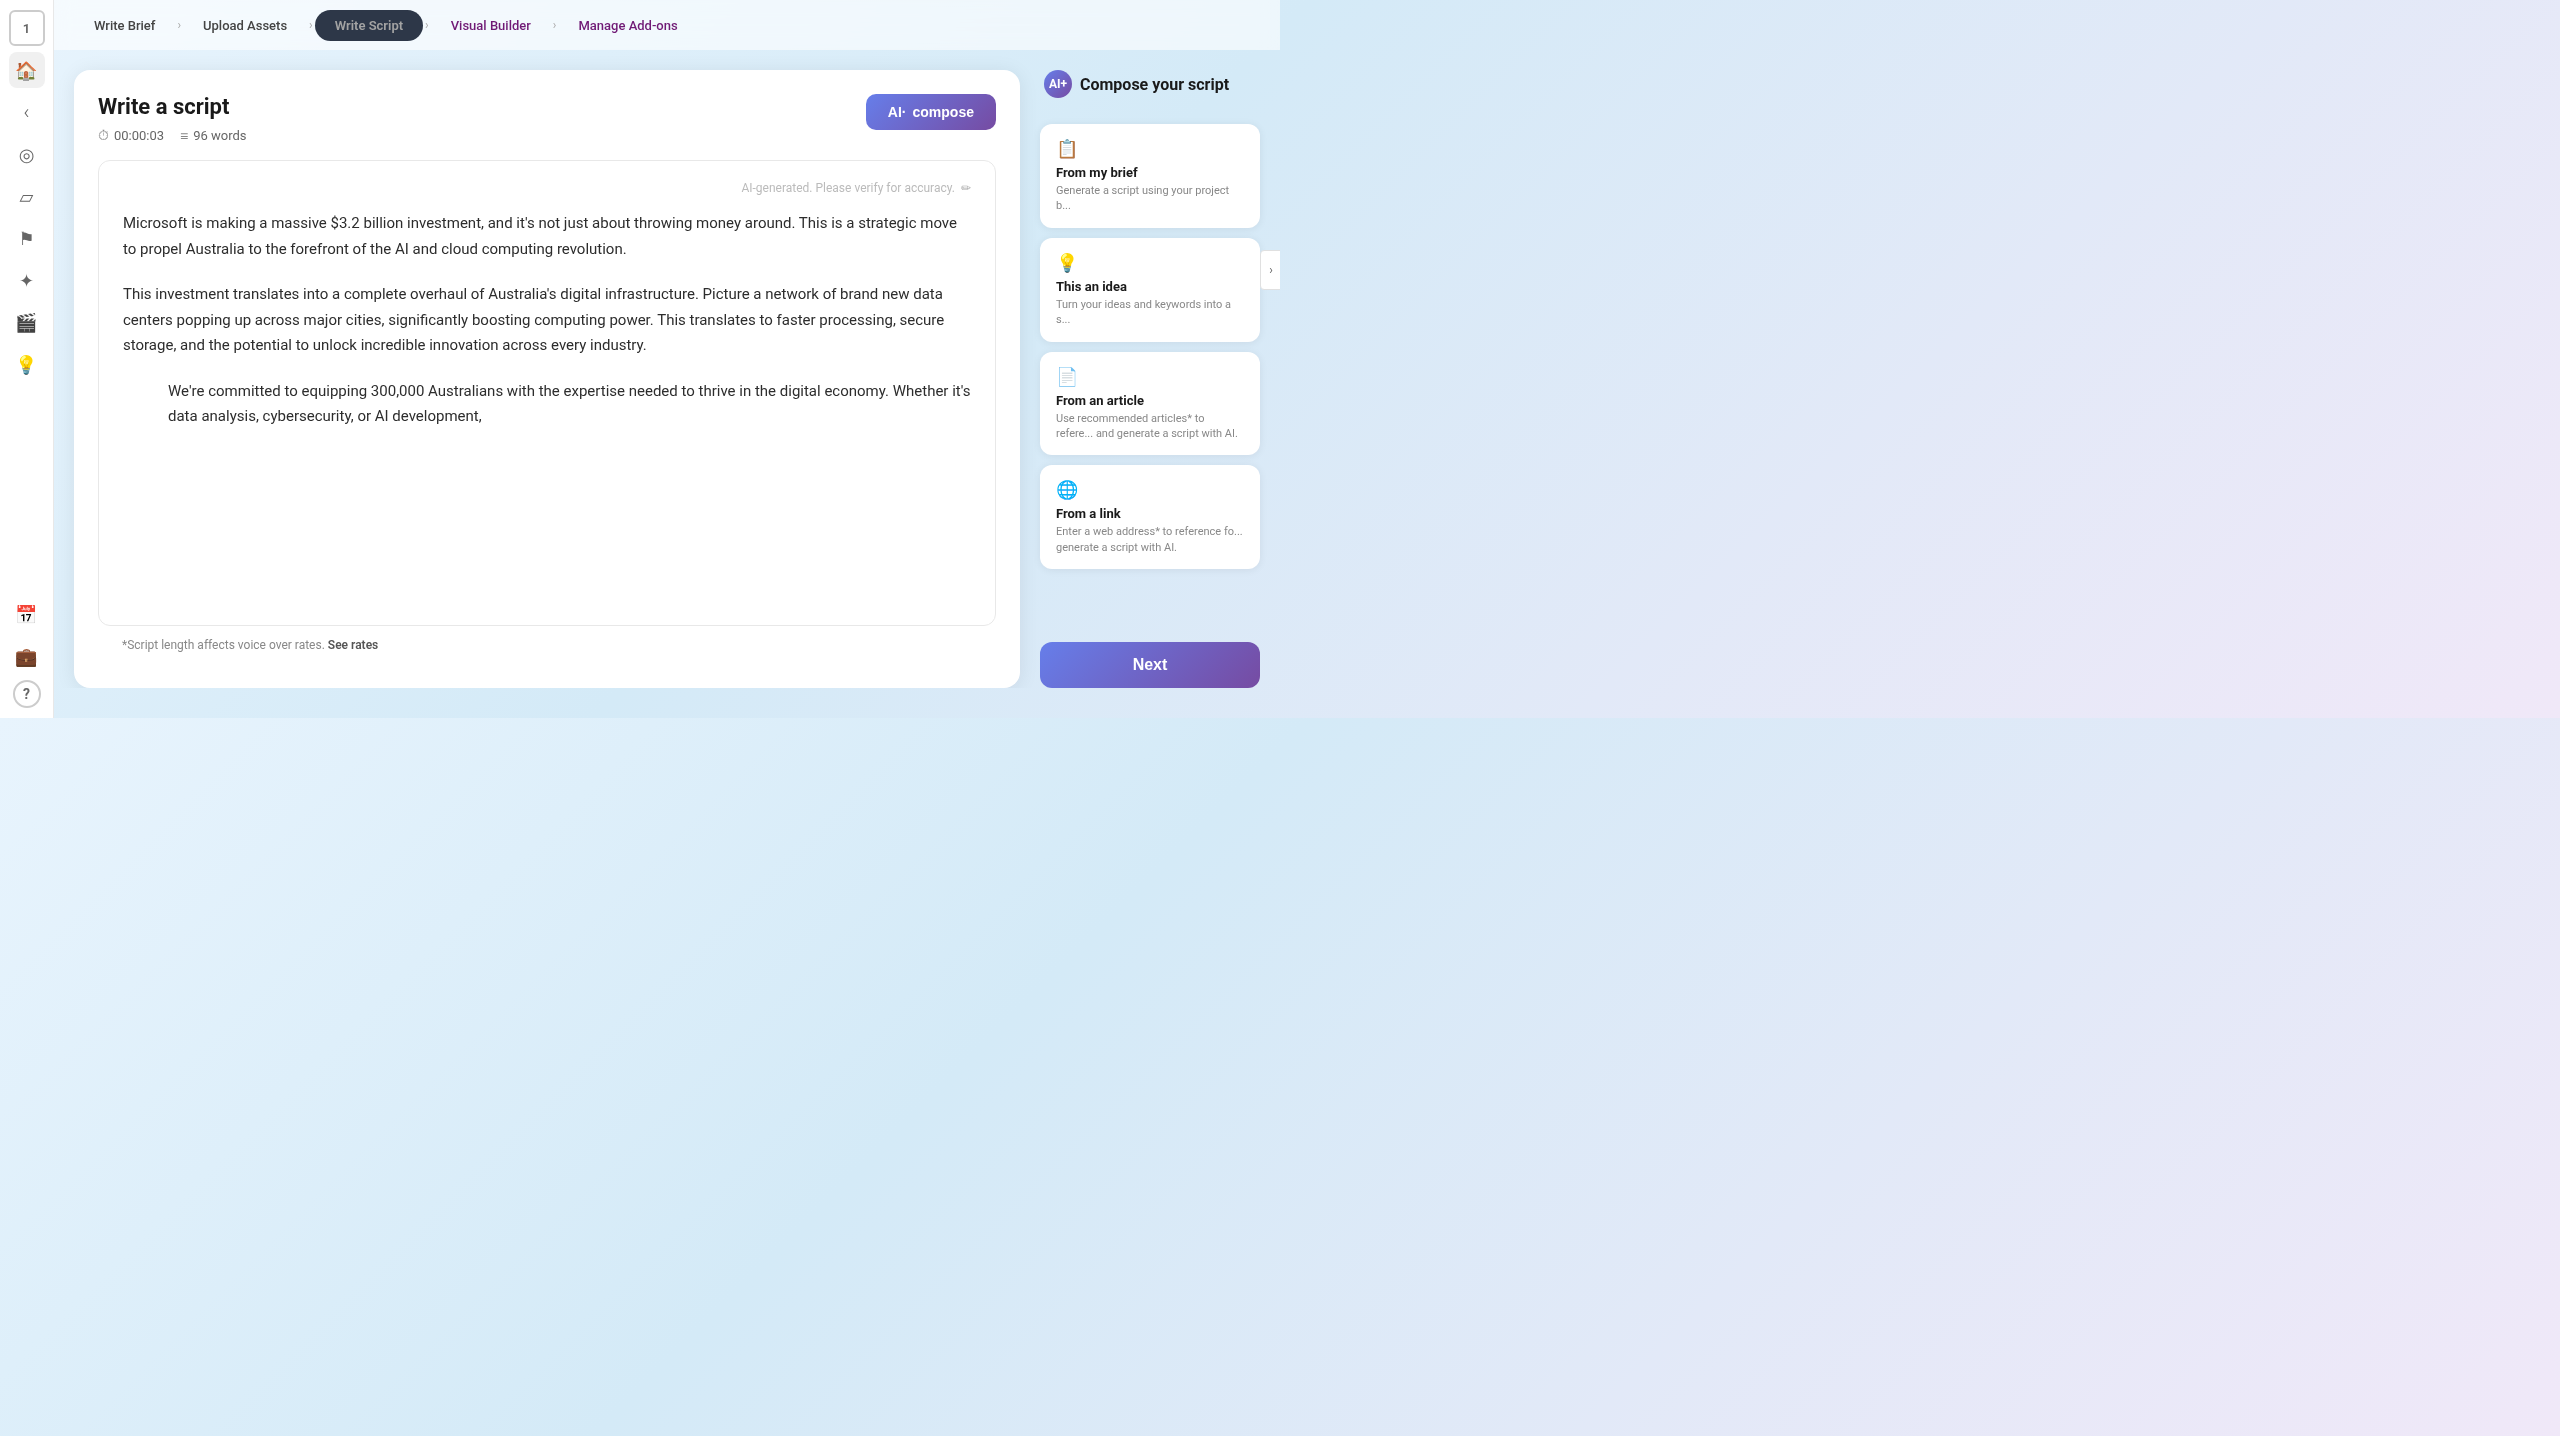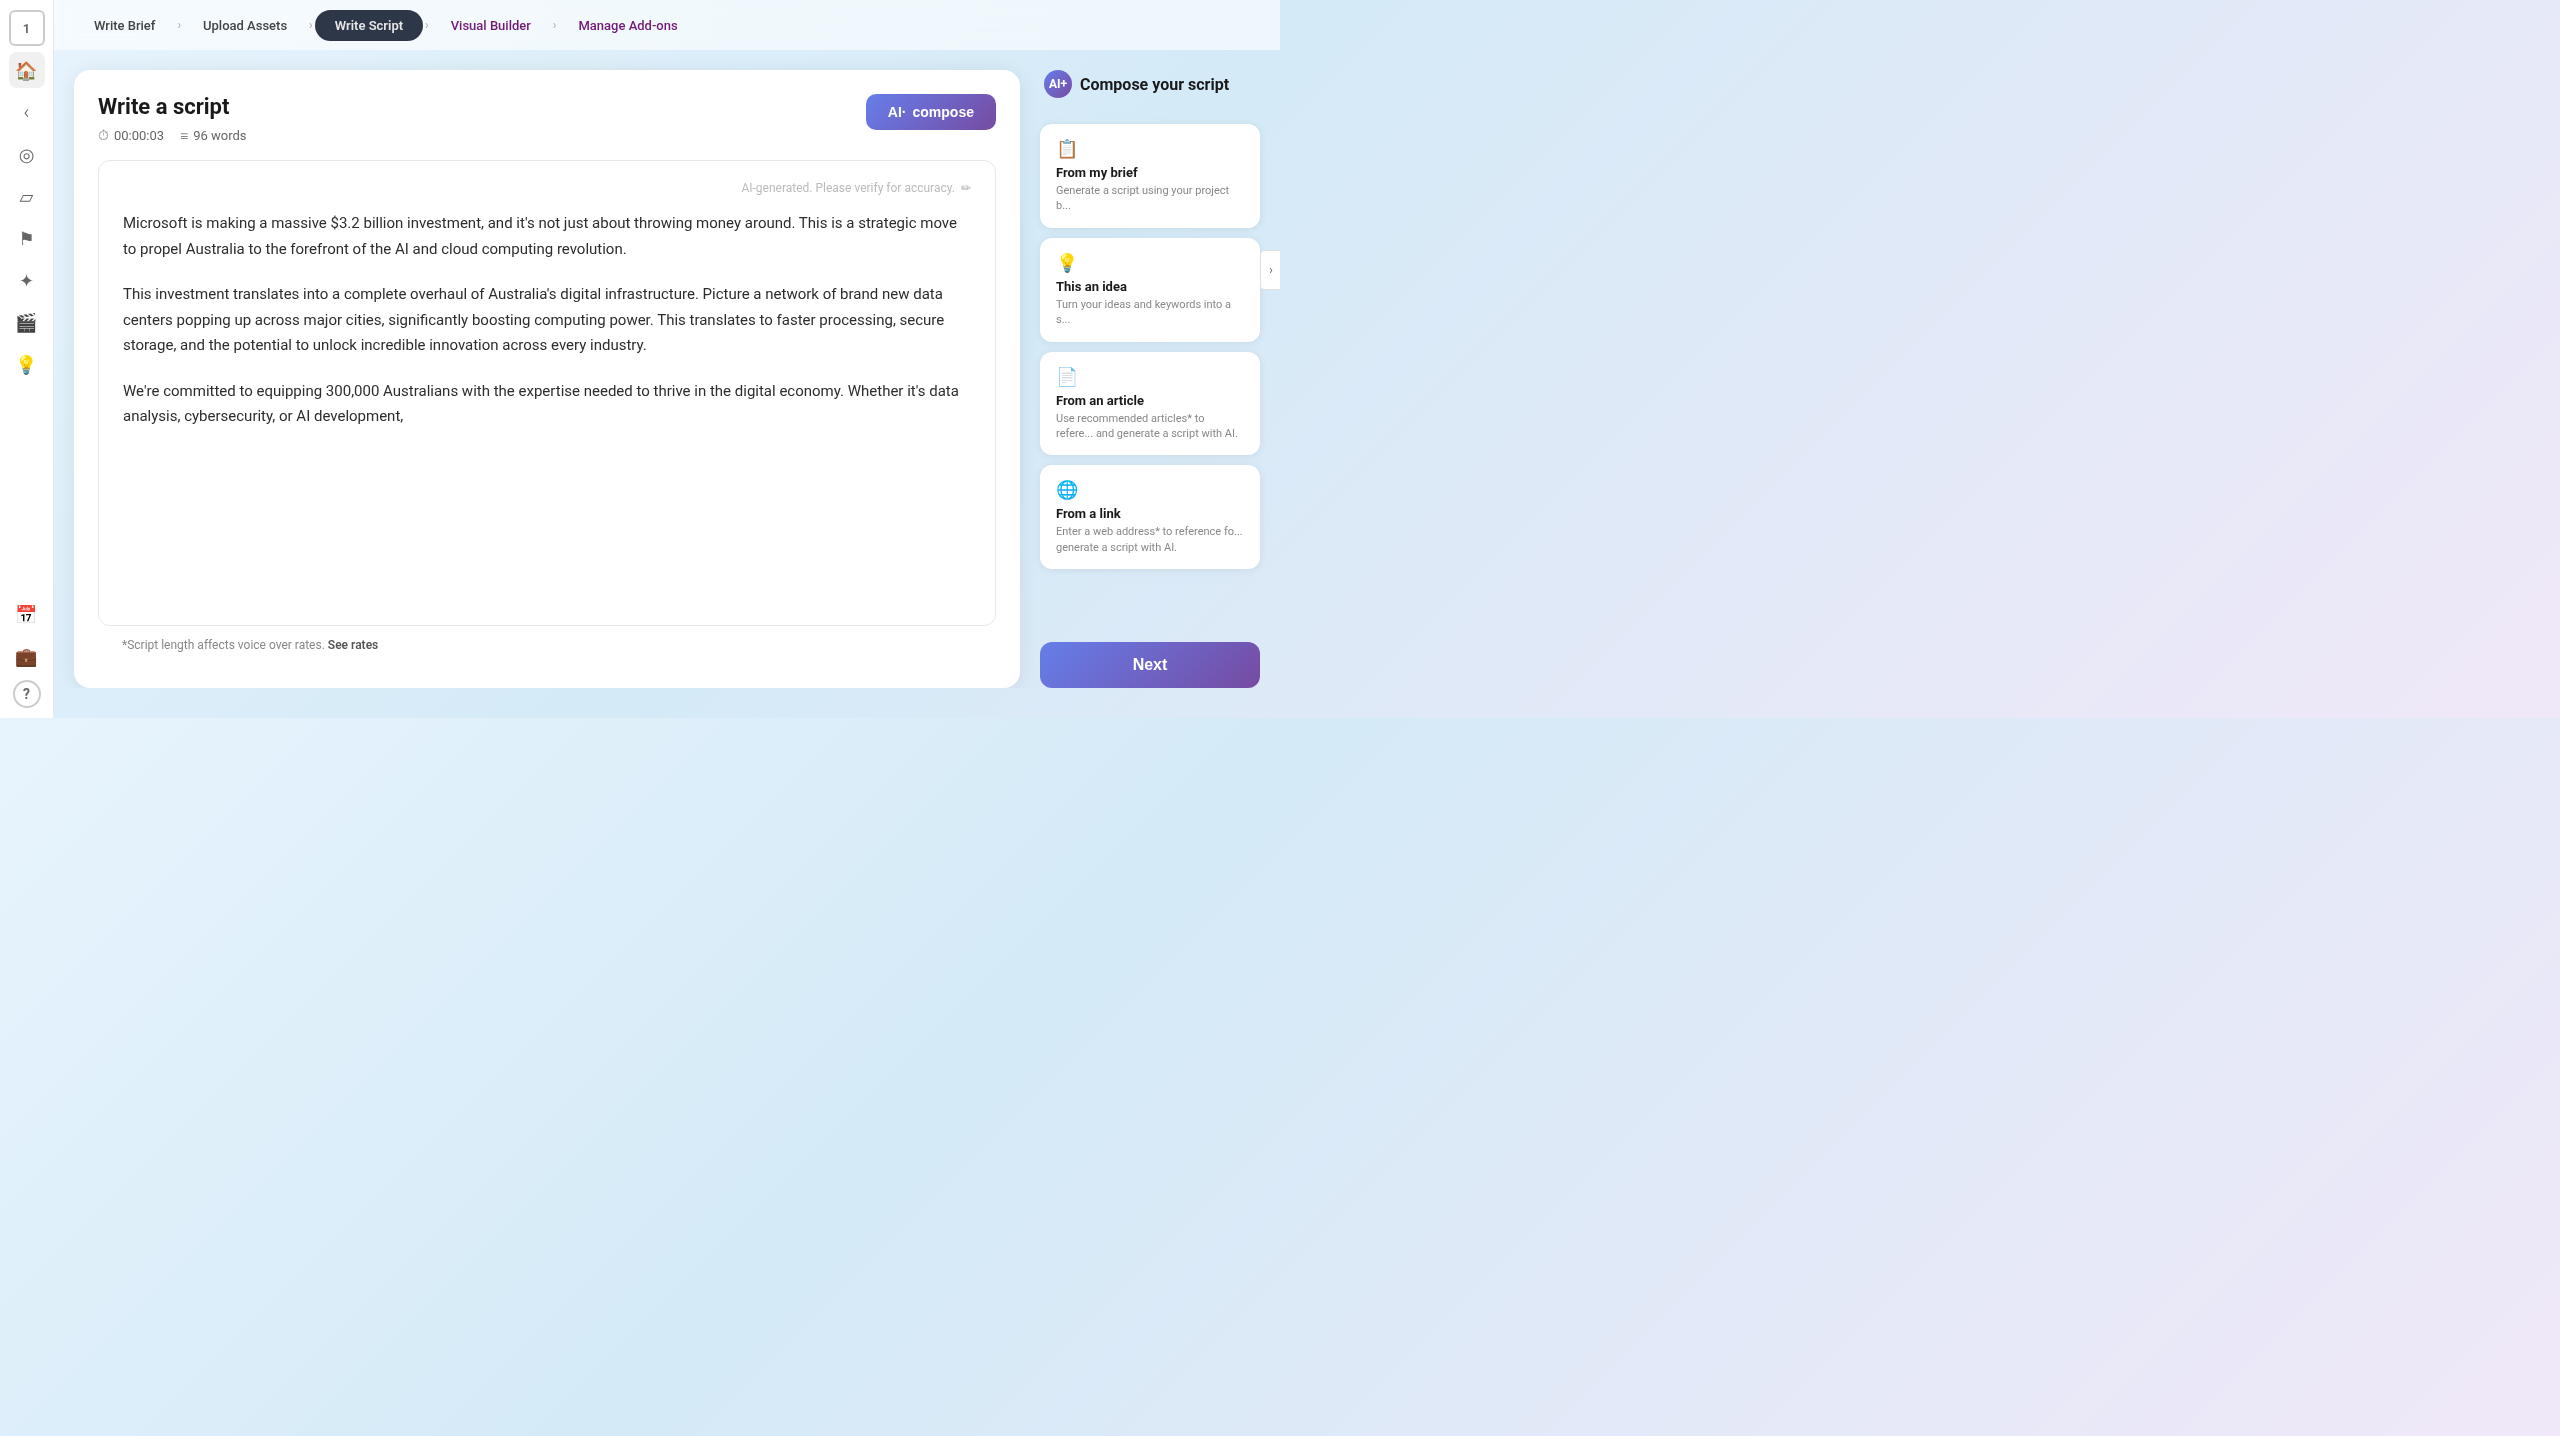--- a/index.html
+++ b/index.html
@@ -76,21 +76,21 @@
       align-items: center;
       padding: 8px 20px;
       font-size: 13px;
       font-weight: 500;
       color: #701a75;
       cursor: pointer;
       position: relative;
     }
     .nav-step.active {
       background: #2d3748;
-      color: #e5e5e5;
+      color: #a3a3a3;
       border-radius: 20px;
       font-weight: 600;
     }
     .nav-step.completed {
       color: #444;
     }
     .nav-arrow {
       color: #aaa;
       font-size: 12px;
       margin: 0 2px;
@@ -183,20 +183,21 @@
     .script-text {
       font-size: 15px;
       line-height: 1.7;
       color: #2d2d2d;
     }
     .script-text p {
       margin-bottom: 20px;
     }
     .script-text p:last-child {
       margin-bottom: 0;
+      margin-left: 45px;
     }
 
     
     .footer-note {
       padding: 12px 24px;
       font-size: 12px;
       color: #888;
       flex-shrink: 0;
     }
     .footer-note a {

